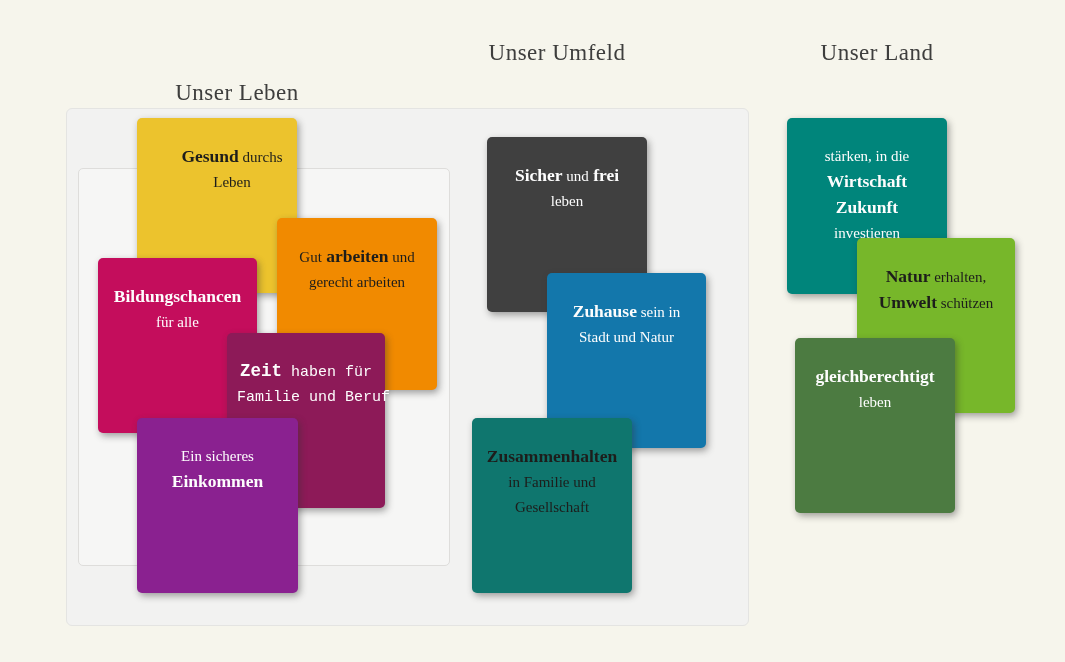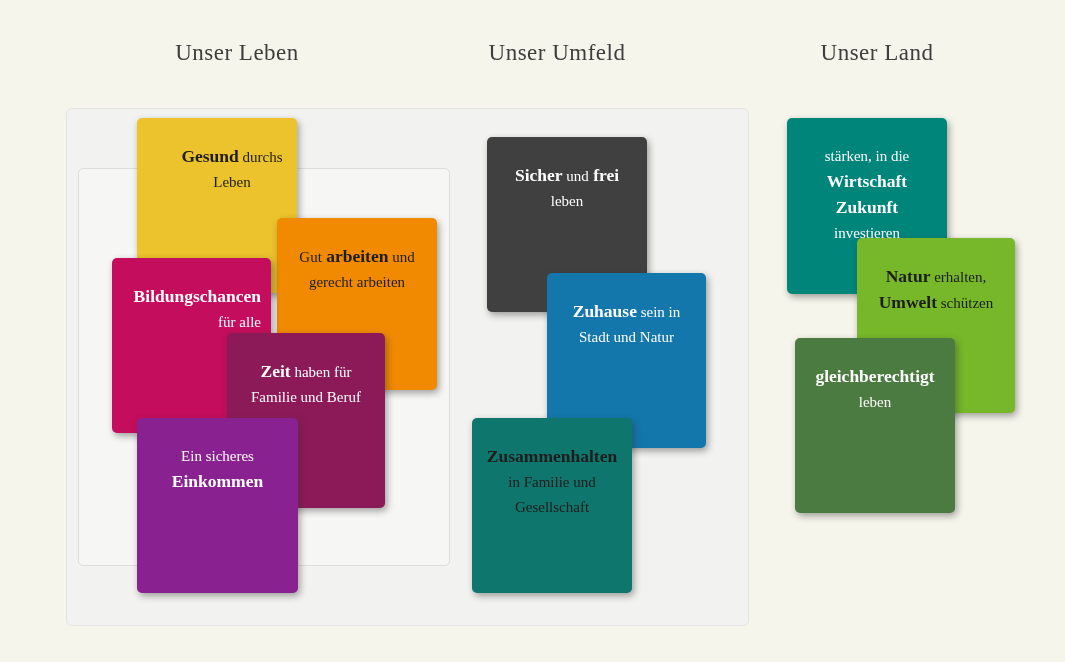--- a/index.html
+++ b/index.html
@@ -43,21 +43,21 @@
   }
   .col-header {
     position: absolute;
     top: 40px;
     transform: translateX(-50%);
     font-size: 23px;
     color: #3e3e3d;
     white-space: nowrap;
     letter-spacing: 0.5px;
   }
-  .h1 { left: 237px; }
+  .h1 { left: 237px; margin-top: 40px; }
   .h2 { left: 557px; }
   .h3 { left: 877px; }
   .card {
     position: absolute;
     border-radius: 5px;
     box-shadow: 2px 3px 7px rgba(50, 50, 50, 0.45);
     box-sizing: border-box;
     padding: 26px 10px 0 10px;
     text-align: center;
     font-size: 15px;
@@ -67,22 +67,22 @@
   .card .line {
     white-space: nowrap;
   }
   .card .b {
     font-weight: bold;
     font-size: 17.5px;
   }
   
   .c1  { left: 137px; top: 118px; width: 160px; height: 175px; padding-left: 40px; }
   .c2  { left: 277px; top: 218px; width: 160px; height: 172px; }
-  .c3  { left:  112px; top: 258px; width: 159px; height: 175px; text-align: right; }
-  .c4  { left: 227px; top: 333px; width: 158px; height: 175px; }
+  .c3  { left:  98px; top: 258px; width: 159px; height: 175px; }
+  .c4  { left: 227px; top: 333px; width: 158px; height: 175px; font-family: Liberation Mono, monospace; }
   .c5  { left: 137px; top: 418px; width: 161px; height: 175px; }
   
   .c6  { left: 487px; top: 137px; width: 160px; height: 175px; }
   .c7  { left: 547px; top: 273px; width: 159px; height: 175px; }
   .c8  { left: 472px; top: 418px; width: 160px; height: 175px; }
   
   .c9  { left: 787px; top: 118px; width: 160px; height: 176px; }
   .c10 { left: 857px; top: 238px; width: 158px; height: 175px; }
   .c11 { left: 795px; top: 338px; width: 160px; height: 175px; }
   .c12 { left: 767px; top: 468px; width: 161px; height: 175px; }

